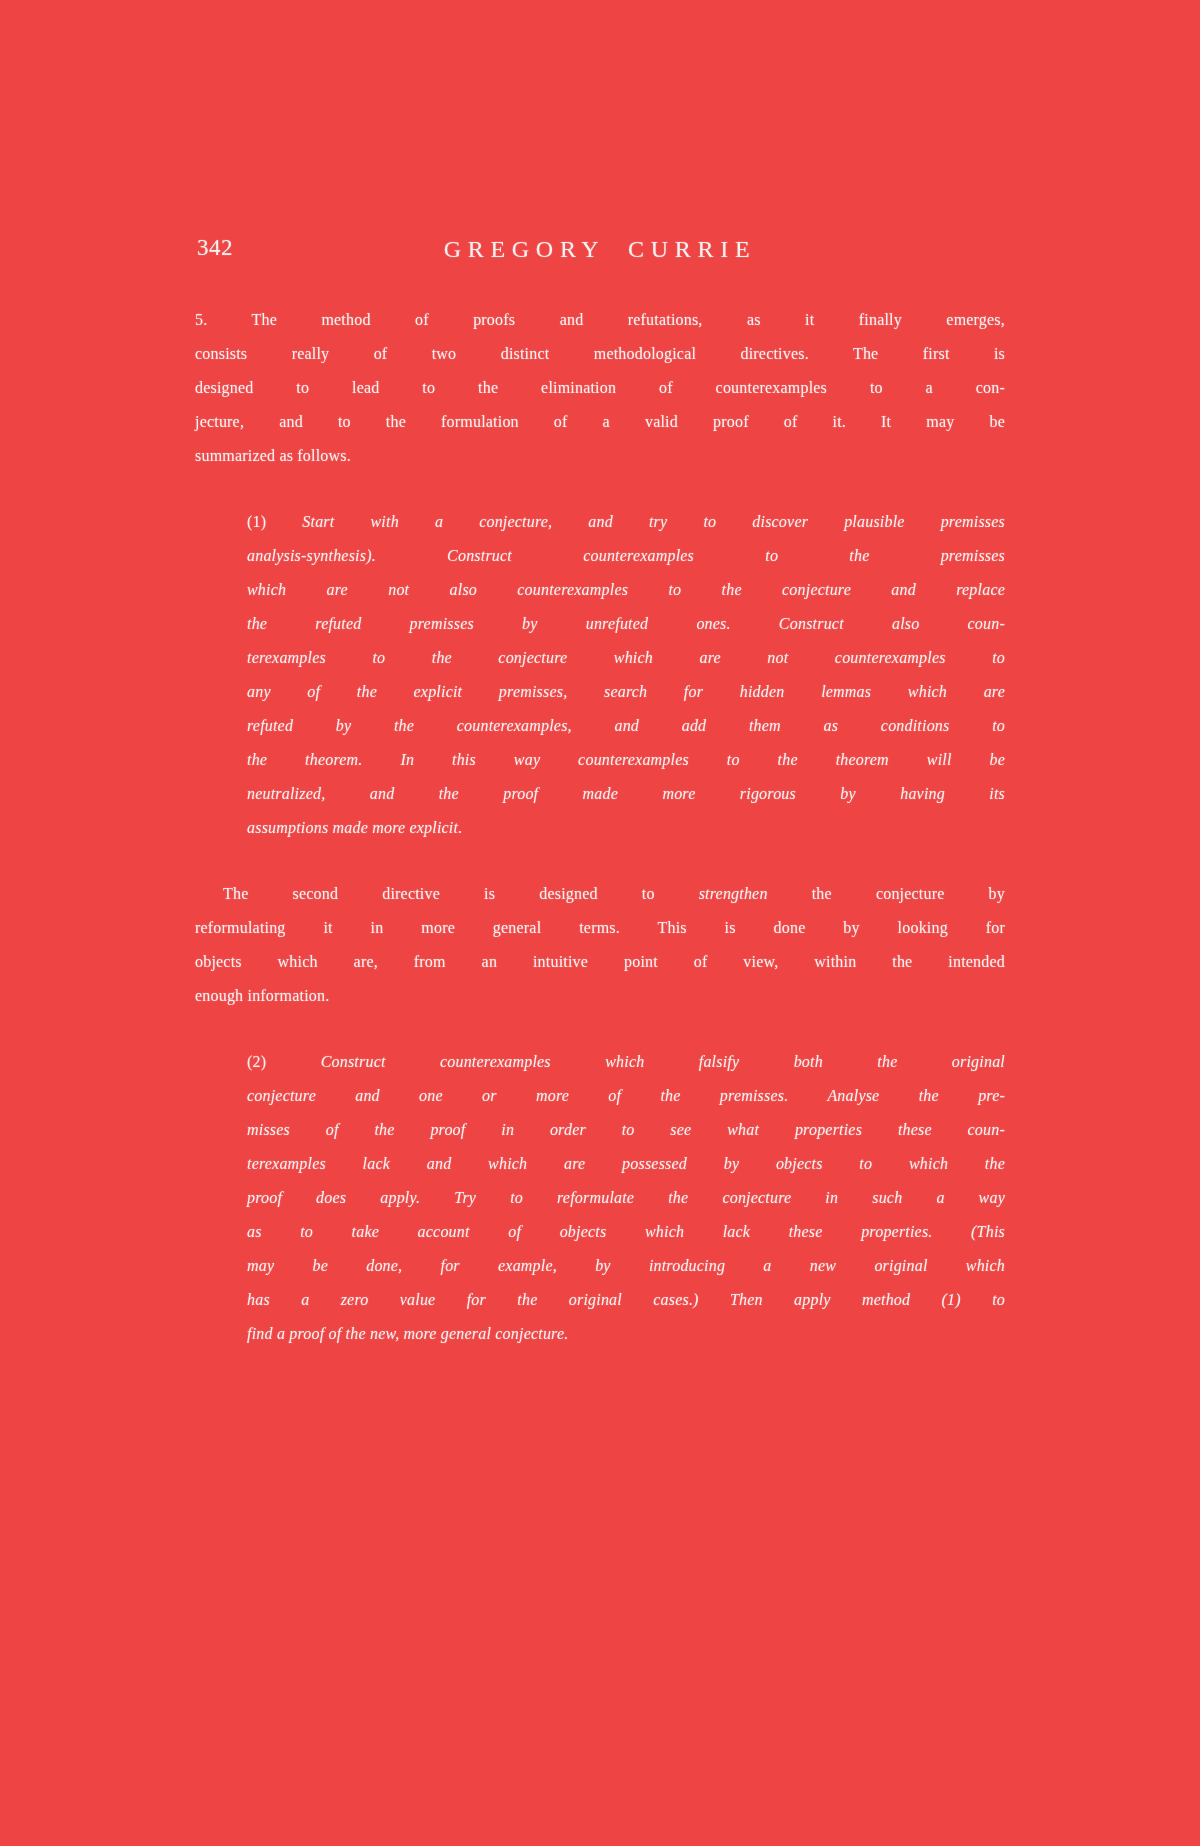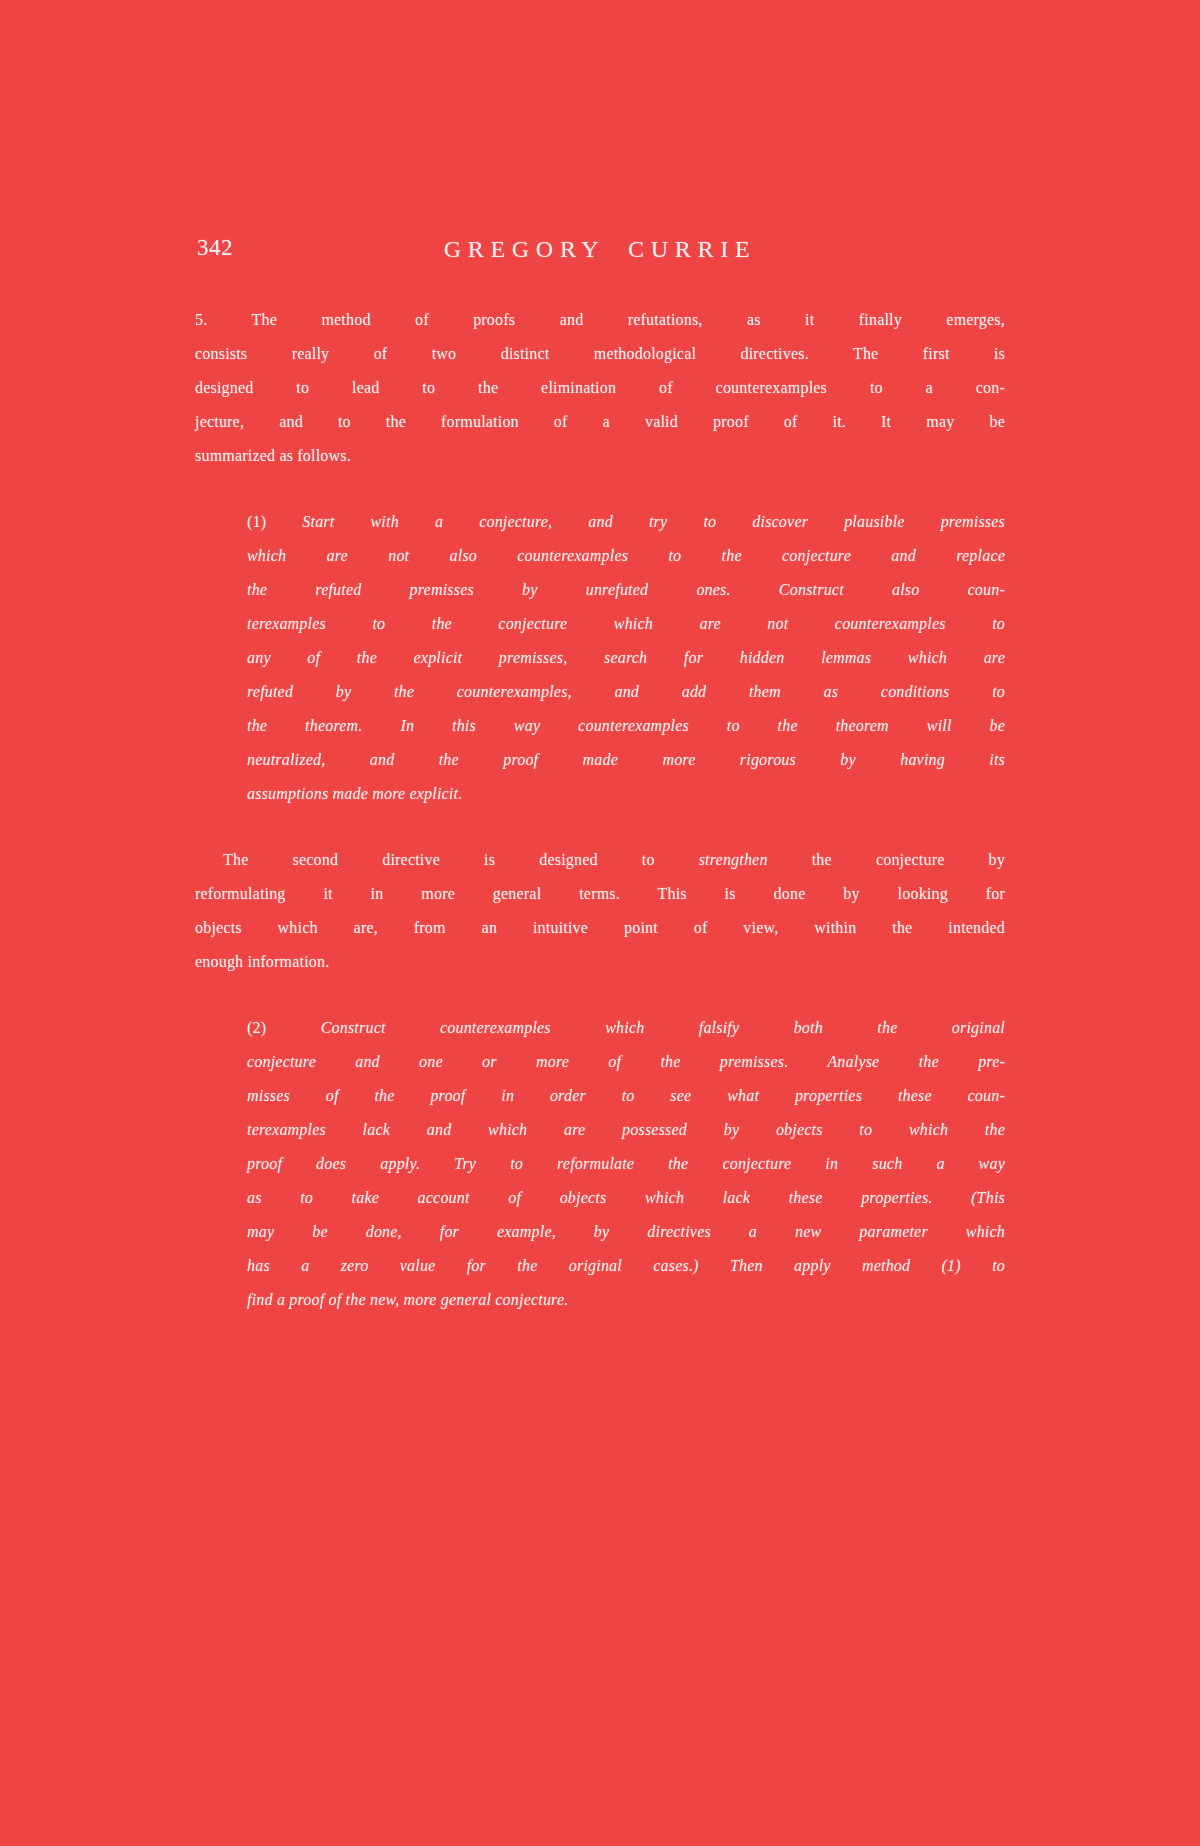--- a/index.html
+++ b/index.html
@@ -89,20 +89,21 @@
   <div class="content scan-text">
       <div class="para body">
         <div class="line"><span class="rm">5. The method of proofs and refutations, as it finally emerges,</span></div>
         <div class="line"><span class="rm">consists really of two distinct methodological directives. The first is</span></div>
         <div class="line"><span class="rm">designed to lead to the elimination of counterexamples to a con-</span></div>
         <div class="line"><span class="rm">jecture, and to the formulation of a valid proof of it. It may be</span></div>
         <div class="line no-just"><span class="rm">summarized as follows.</span></div>
       </div>
       <div class="para quote">
         <div class="line"><span class="rm">(1) </span><span class="it">Start with a conjecture, and try to discover plausible premisses</span></div>
+        <div class="line"><span class="it">analysis-synthesis). Construct counterexamples to the premisses</span></div>
         <div class="line"><span class="it">which are not also counterexamples to the conjecture and replace</span></div>
         <div class="line"><span class="it">the refuted premisses by unrefuted ones. Construct also coun-</span></div>
         <div class="line"><span class="it">terexamples to the conjecture which are not counterexamples to</span></div>
         <div class="line"><span class="it">any of the explicit premisses, search for hidden lemmas which are</span></div>
         <div class="line"><span class="it">refuted by the counterexamples, and add them as conditions to</span></div>
         <div class="line"><span class="it">the theorem. In this way counterexamples to the theorem will be</span></div>
         <div class="line"><span class="it">neutralized, and the proof made more rigorous by having its</span></div>
         <div class="line no-just"><span class="it">assumptions made more explicit.</span></div>
       </div>
       <div class="para body">
@@ -111,18 +112,18 @@
         <div class="line"><span class="rm">objects which are, from an intuitive point of view, within the intended</span></div>
         <div class="line no-just"><span class="rm">enough information.</span></div>
       </div>
       <div class="para quote">
         <div class="line"><span class="rm">(2) </span><span class="it">Construct counterexamples which falsify both the original</span></div>
         <div class="line"><span class="it">conjecture and one or more of the premisses. Analyse the pre-</span></div>
         <div class="line"><span class="it">misses of the proof in order to see what properties these coun-</span></div>
         <div class="line"><span class="it">terexamples lack and which are possessed by objects to which the</span></div>
         <div class="line"><span class="it">proof does apply. Try to reformulate the conjecture in such a way</span></div>
         <div class="line"><span class="it">as to take account of objects which lack these properties. (This</span></div>
-        <div class="line"><span class="it">may be done, for example, by directives a new parameter which</span></div>
+        <div class="line"><span class="it">may be done, for example, by introducing a new original which</span></div>
         <div class="line"><span class="it">has a zero value for the original cases.) Then apply method (1) to</span></div>
         <div class="line no-just"><span class="it">find a proof of the new, more general conjecture.</span></div>
       </div>
     </div>
 </div>
 
 </body></html>

